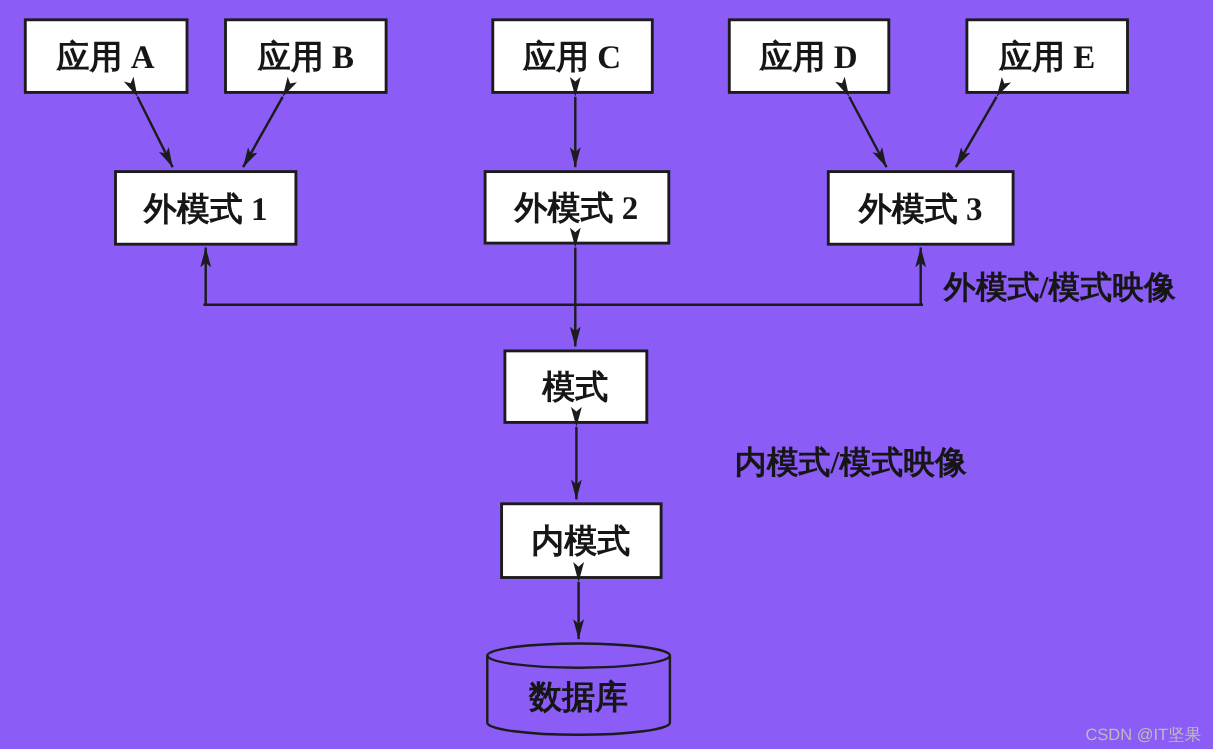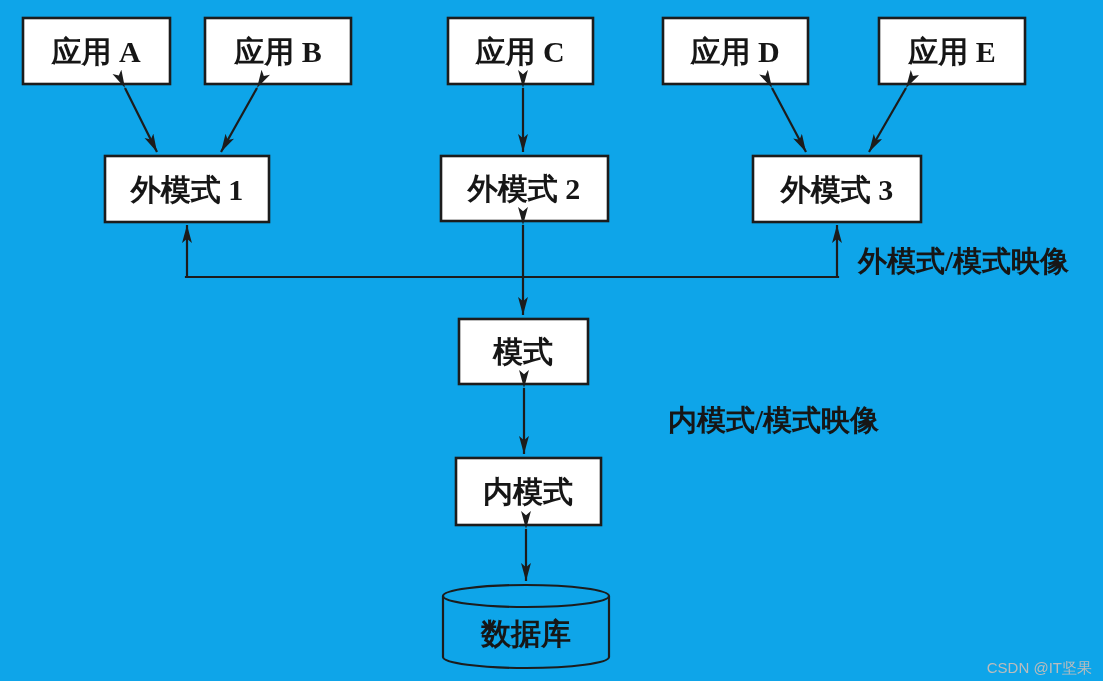--- a/index.html
+++ b/index.html
@@ -4,21 +4,21 @@
 <style>
   html, body {
     margin: 0;
     padding: 0;
     background: #ffffff;
   }
   .stage {
     position: relative;
     width: 1103px;
     height: 681px;
-    background: #0ea5e9;
+    background: #8b5cf6;
     overflow: hidden;
   }
   svg {
     position: absolute;
     left: 0;
     top: 0;
     font-family: "Liberation Serif", "DejaVu Serif", serif;
   }
   .node-box {
     fill: #ffffff;

